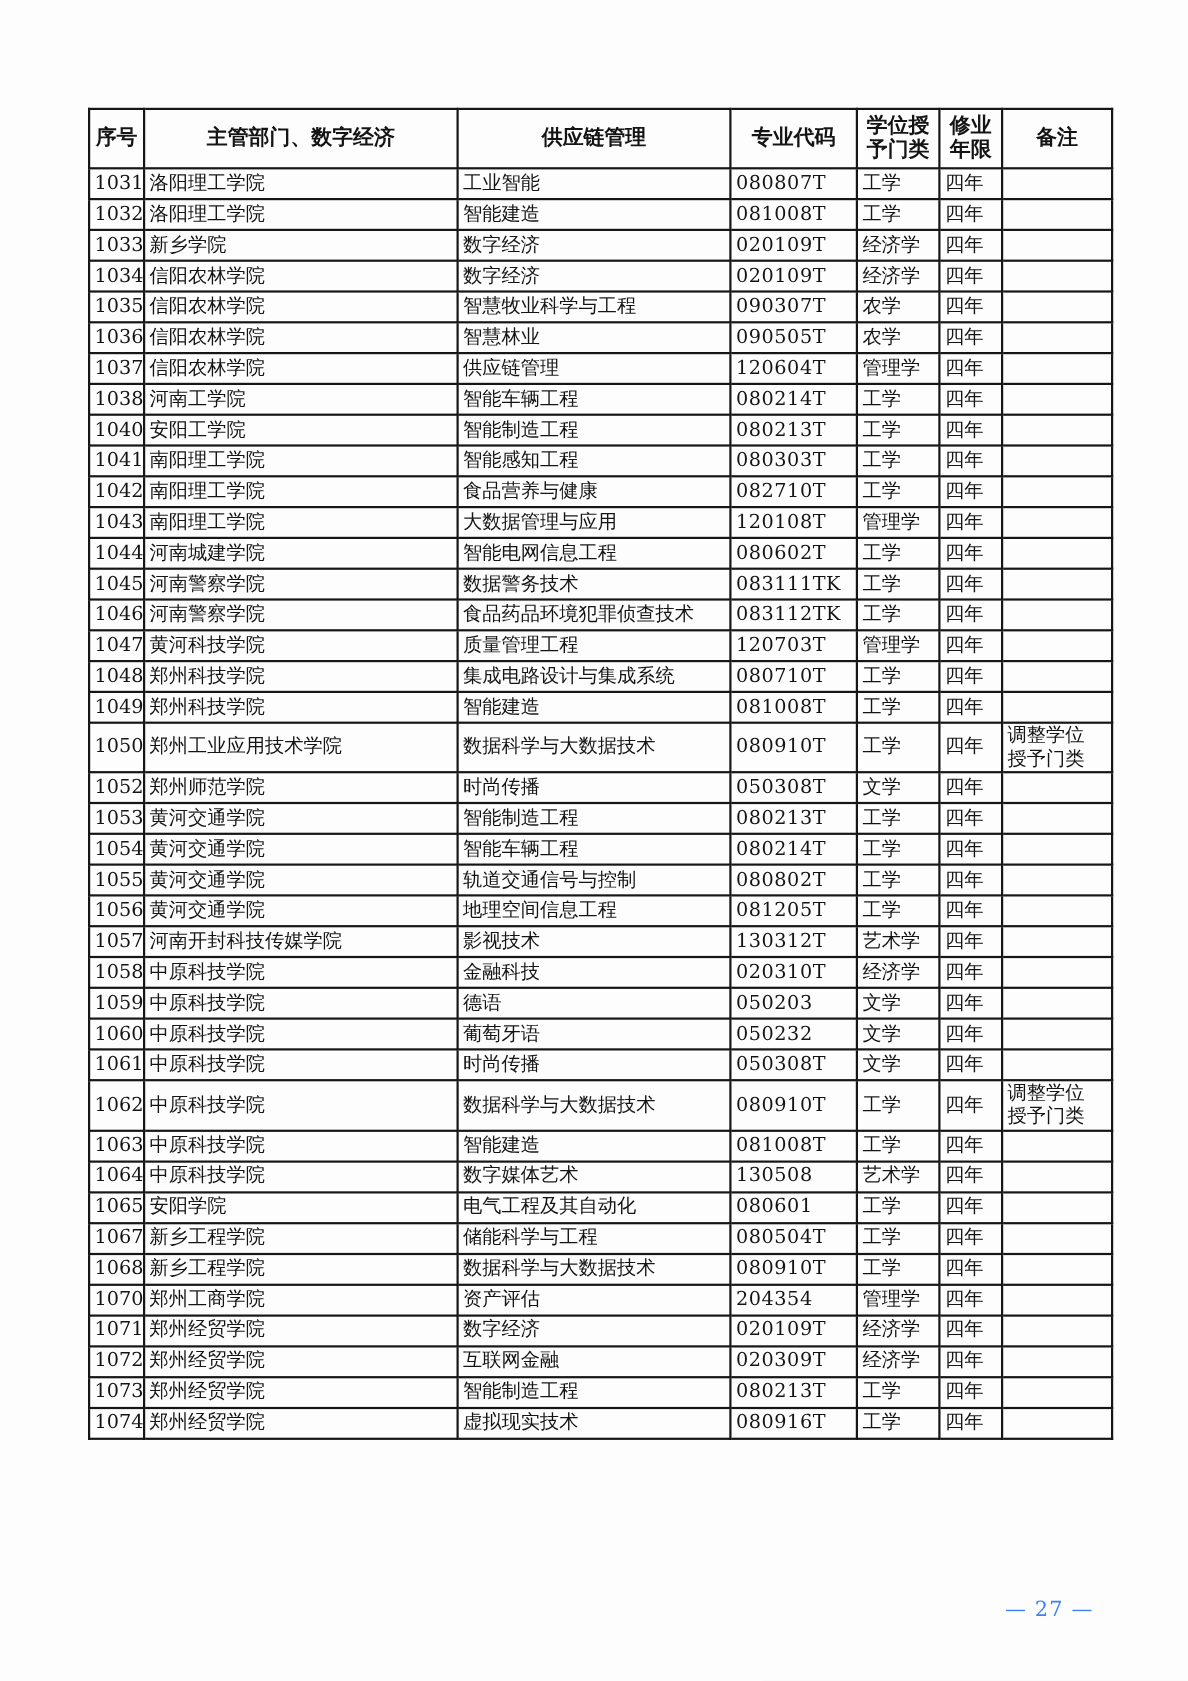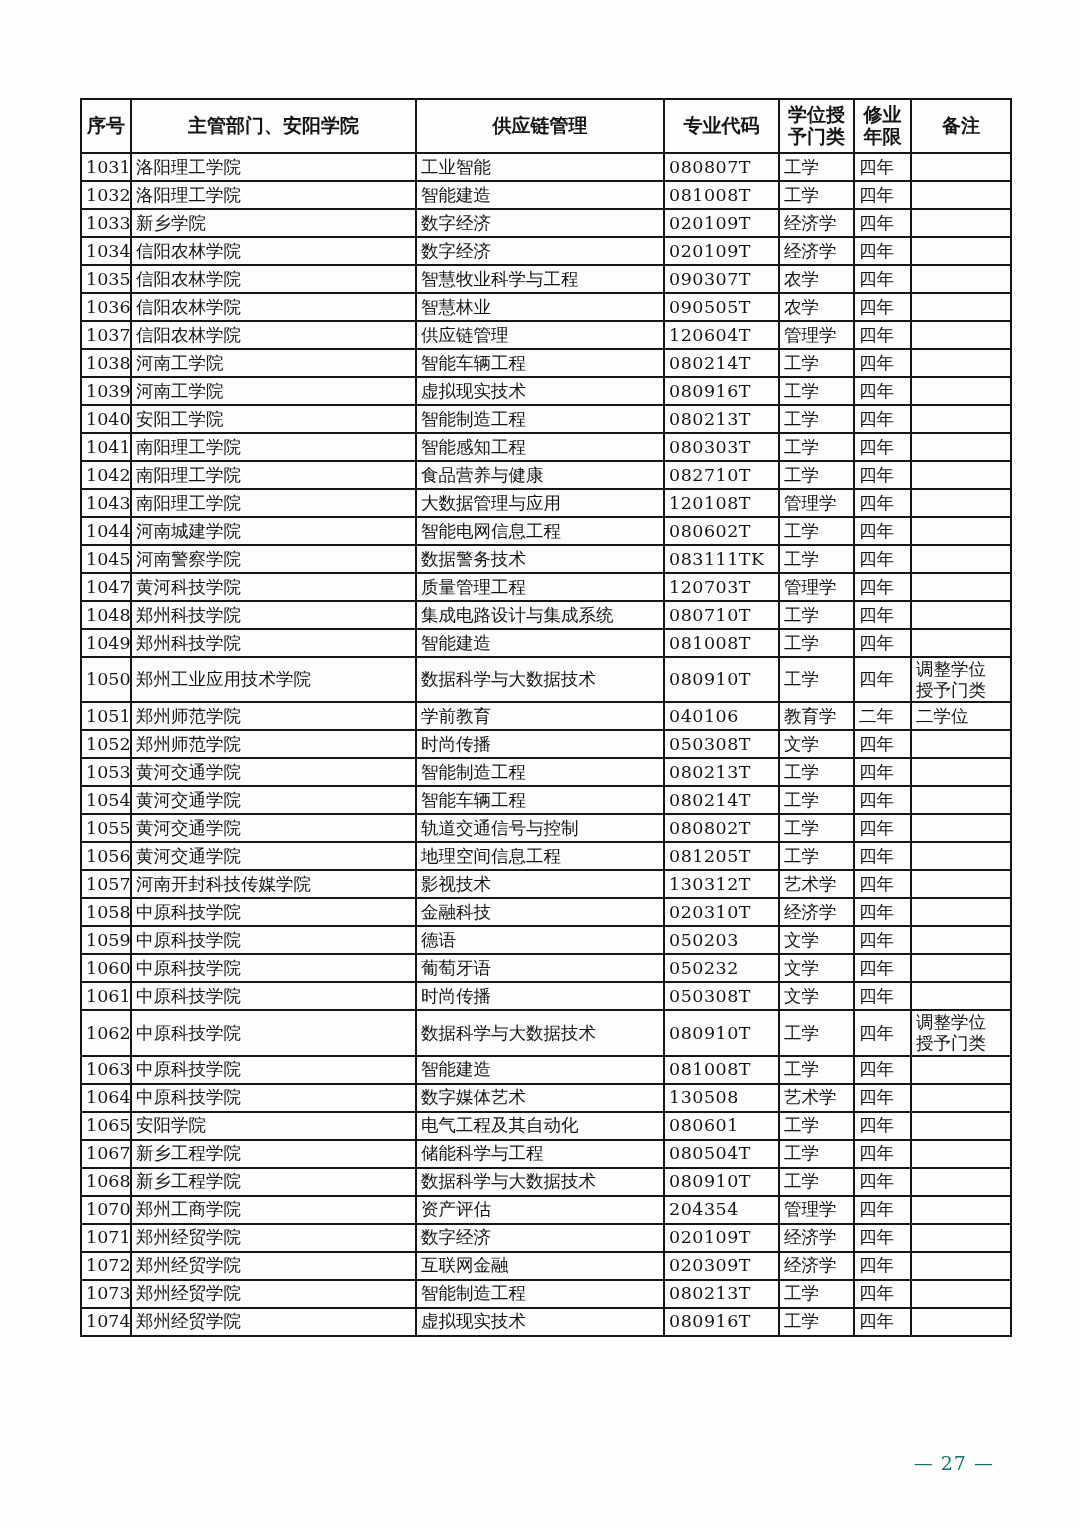--- a/index.html
+++ b/index.html
@@ -35,21 +35,21 @@
     font-size:17.5px;
     line-height:1.18;
     text-align:left;
   }
   td.c-no{text-align:center;}
   td.c-code{letter-spacing:0.5px;}
   .page-number{
     position:absolute;
     right:86px;top:1452px;
     font-size:19px;
-    color:#0f766e;
+    color:#3b82f6;
     letter-spacing:1px;
   }
 </style>
 </head>
 <body>
 
 <div class="page">
 
   <table class="majors">
     <colgroup>
@@ -57,21 +57,21 @@
       <col style="width:285px">
       <col style="width:248px">
       <col style="width:115px">
       <col style="width:75px">
       <col style="width:57px">
       <col style="width:100px">
     </colgroup>
     <thead>
       <tr>
         <th>序号</th>
-        <th>主管部门、安阳学院</th>
+        <th>主管部门、数字经济</th>
         <th>供应链管理</th>
         <th>专业代码</th>
         <th>学位授
 予门类</th>
         <th>修业
 年限</th>
         <th>备注</th>
       </tr>
     </thead>
     <tbody>
@@ -141,29 +141,20 @@
         <tr>
           <td class="c-no">1038</td>
           <td class="c-school">河南工学院</td>
           <td class="c-major">智能车辆工程</td>
           <td class="c-code">080214T</td>
           <td class="c-degree">工学</td>
           <td class="c-years">四年</td>
           <td class="c-note"></td>
         </tr>
         <tr>
-          <td class="c-no">1039</td>
-          <td class="c-school">河南工学院</td>
-          <td class="c-major">虚拟现实技术</td>
-          <td class="c-code">080916T</td>
-          <td class="c-degree">工学</td>
-          <td class="c-years">四年</td>
-          <td class="c-note"></td>
-        </tr>
-        <tr>
           <td class="c-no">1040</td>
           <td class="c-school">安阳工学院</td>
           <td class="c-major">智能制造工程</td>
           <td class="c-code">080213T</td>
           <td class="c-degree">工学</td>
           <td class="c-years">四年</td>
           <td class="c-note"></td>
         </tr>
         <tr>
           <td class="c-no">1041</td>
@@ -204,20 +195,29 @@
         <tr>
           <td class="c-no">1045</td>
           <td class="c-school">河南警察学院</td>
           <td class="c-major">数据警务技术</td>
           <td class="c-code">083111TK</td>
           <td class="c-degree">工学</td>
           <td class="c-years">四年</td>
           <td class="c-note"></td>
         </tr>
         <tr>
+          <td class="c-no">1046</td>
+          <td class="c-school">河南警察学院</td>
+          <td class="c-major">食品药品环境犯罪侦查技术</td>
+          <td class="c-code">083112TK</td>
+          <td class="c-degree">工学</td>
+          <td class="c-years">四年</td>
+          <td class="c-note"></td>
+        </tr>
+        <tr>
           <td class="c-no">1047</td>
           <td class="c-school">黄河科技学院</td>
           <td class="c-major">质量管理工程</td>
           <td class="c-code">120703T</td>
           <td class="c-degree">管理学</td>
           <td class="c-years">四年</td>
           <td class="c-note"></td>
         </tr>
         <tr>
           <td class="c-no">1048</td>
@@ -239,29 +239,20 @@
         </tr>
         <tr>
           <td class="c-no">1050</td>
           <td class="c-school">郑州工业应用技术学院</td>
           <td class="c-major">数据科学与大数据技术</td>
           <td class="c-code">080910T</td>
           <td class="c-degree">工学</td>
           <td class="c-years">四年</td>
           <td class="c-note">调整学位
 授予门类</td>
-        </tr>
-        <tr>
-          <td class="c-no">1051</td>
-          <td class="c-school">郑州师范学院</td>
-          <td class="c-major">学前教育</td>
-          <td class="c-code">040106</td>
-          <td class="c-degree">教育学</td>
-          <td class="c-years">二年</td>
-          <td class="c-note">二学位</td>
         </tr>
         <tr>
           <td class="c-no">1052</td>
           <td class="c-school">郑州师范学院</td>
           <td class="c-major">时尚传播</td>
           <td class="c-code">050308T</td>
           <td class="c-degree">文学</td>
           <td class="c-years">四年</td>
           <td class="c-note"></td>
         </tr>

